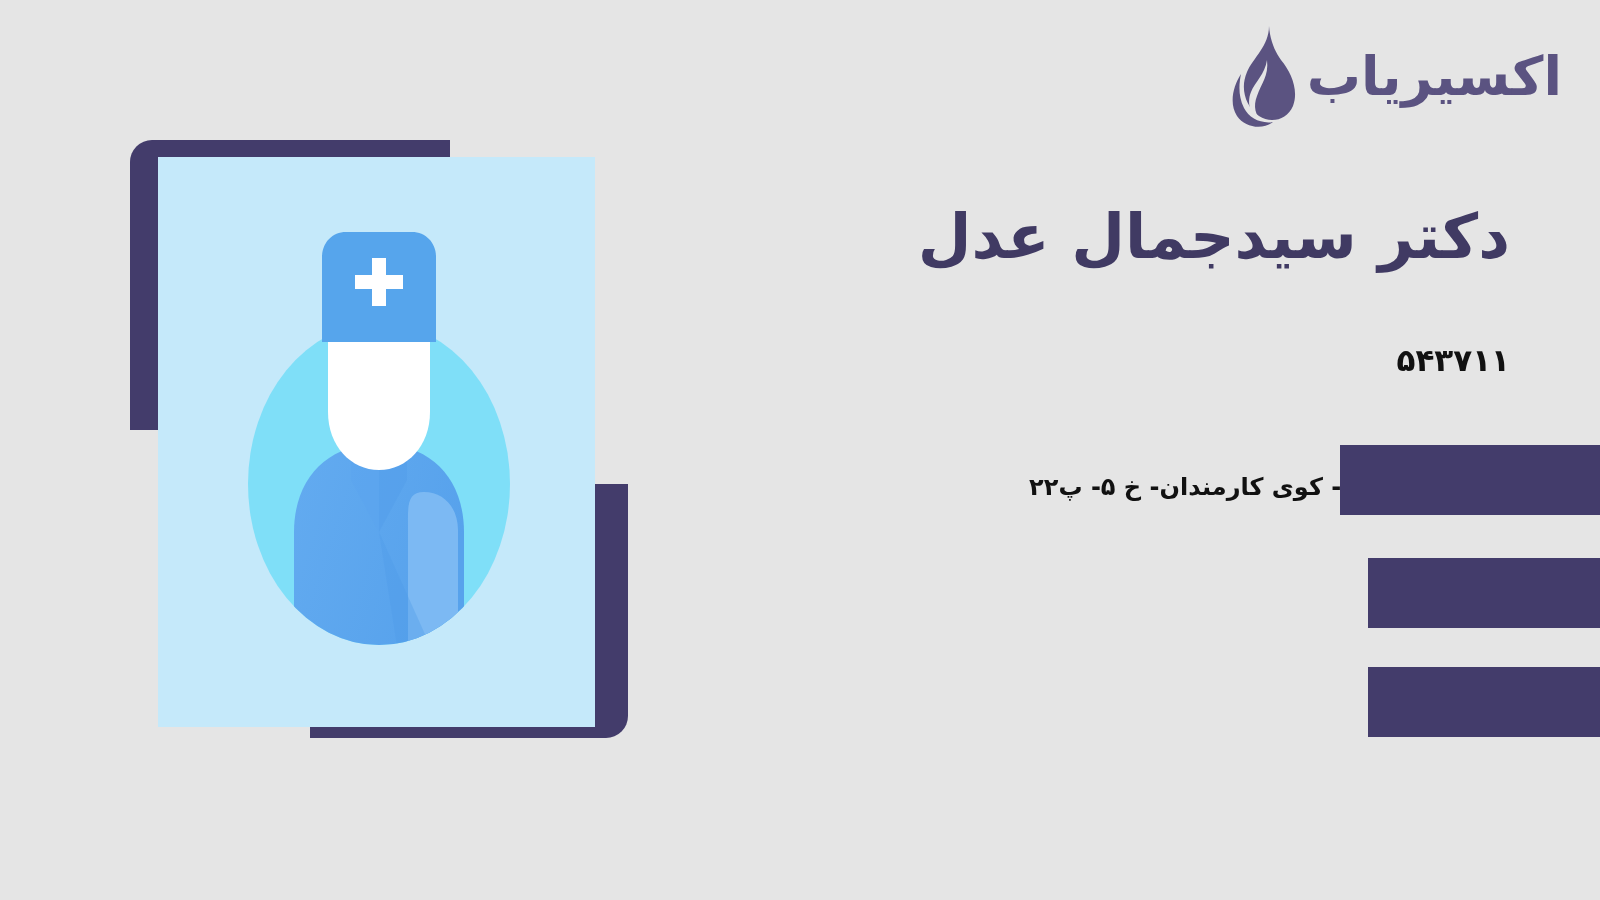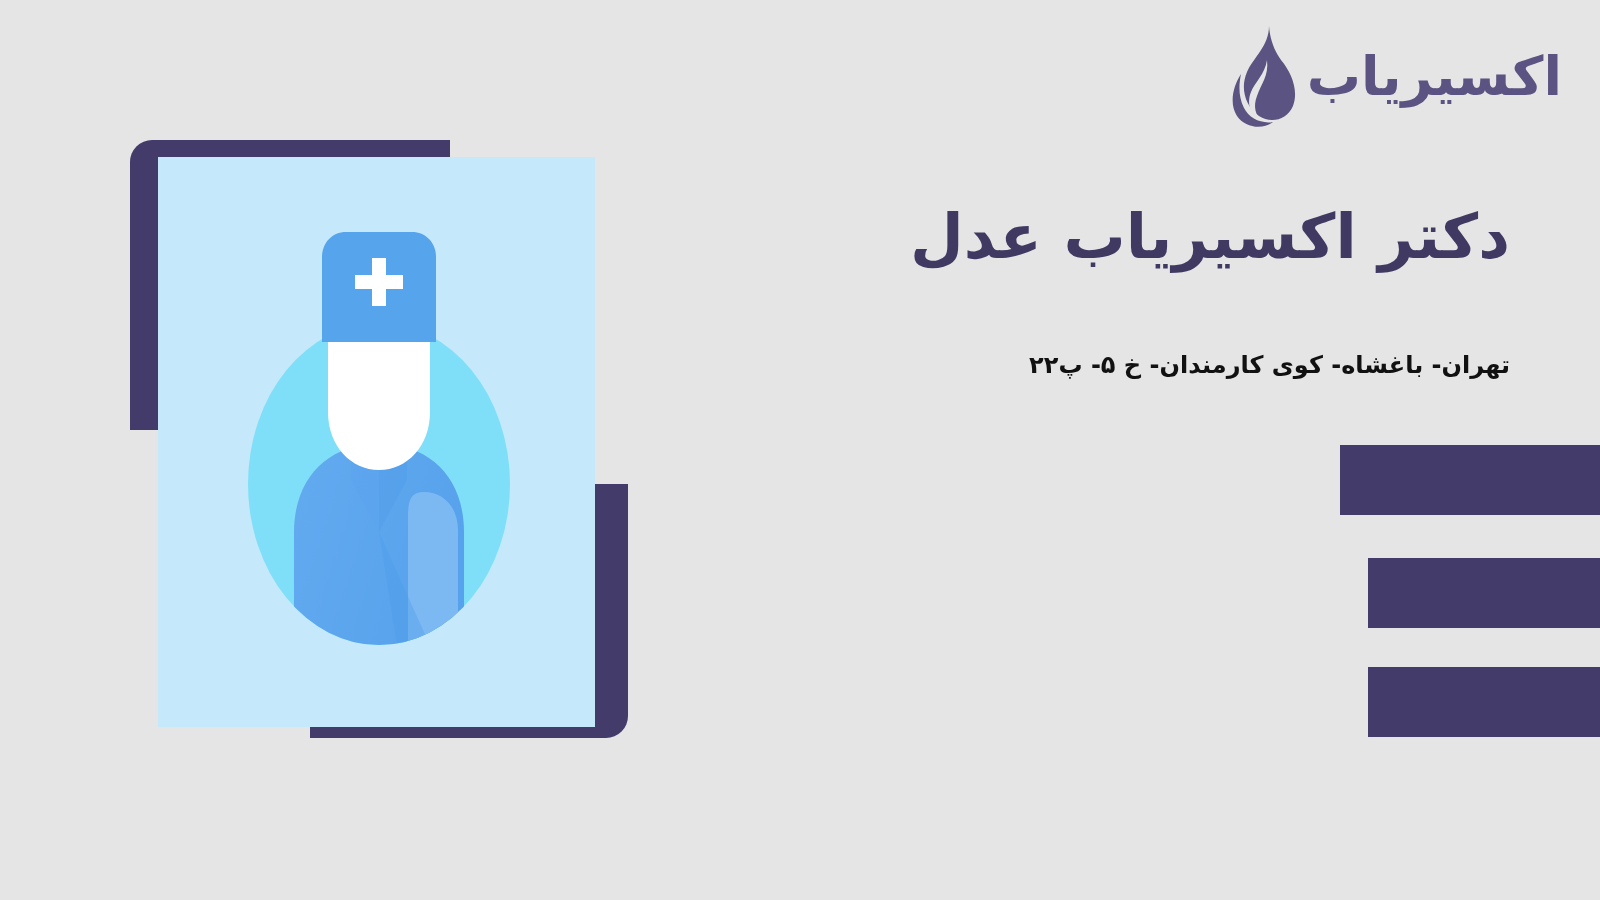--- a/index.html
+++ b/index.html
@@ -216,21 +216,24 @@
                    C 74 11, 84 0, 98 0 Z" fill="#56a5ec"></path>
 
           <rect x="124" y="26" width="14" height="48" fill="#ffffff"></rect>
           <rect x="107" y="43" width="48" height="14" fill="#ffffff"></rect>
         </svg>
       </div>
     </div>
   </div>
 
   <div class="info">
-    <h1 class="doctor-name">دکتر اکسیریاب عدل</h1>
+    <h1 class="doctor-name">دکتر سیدجمال عدل</h1>
+    <div class="code-row">
+      <span class="code-number">۵۴۳۷۱۱</span>
+    </div>
     <div class="address">تهران- باغشاه- کوی کارمندان- خ ۵- پ۲۲</div>
   </div>
 
   <div class="bar bar-1"></div>
   <div class="bar bar-2"></div>
   <div class="bar bar-3"></div>
 
 </div>
 
 </body></html>

